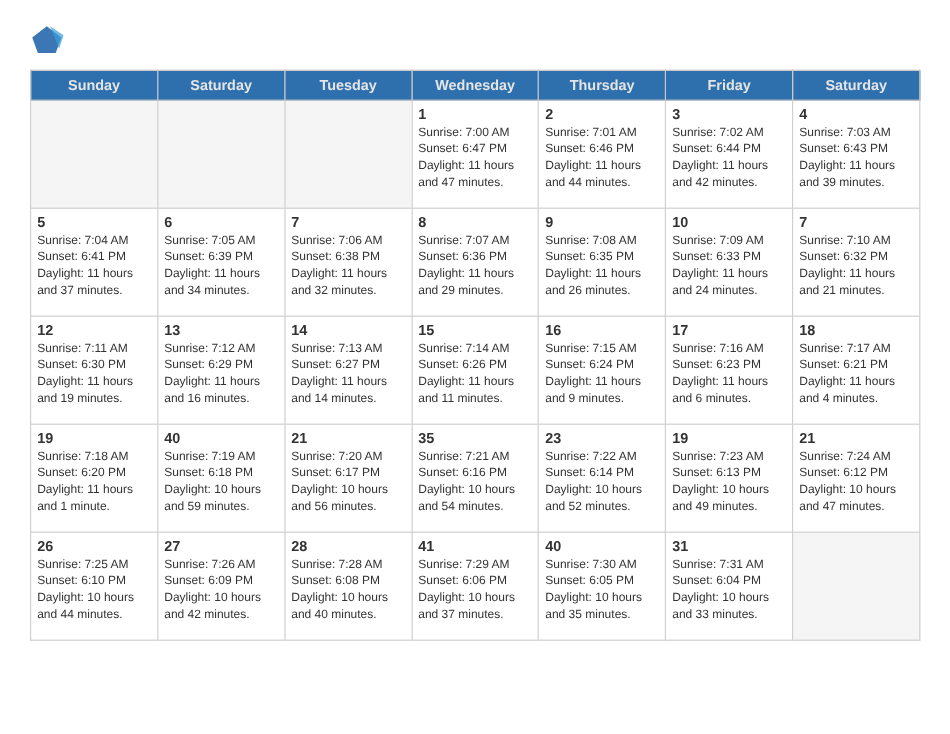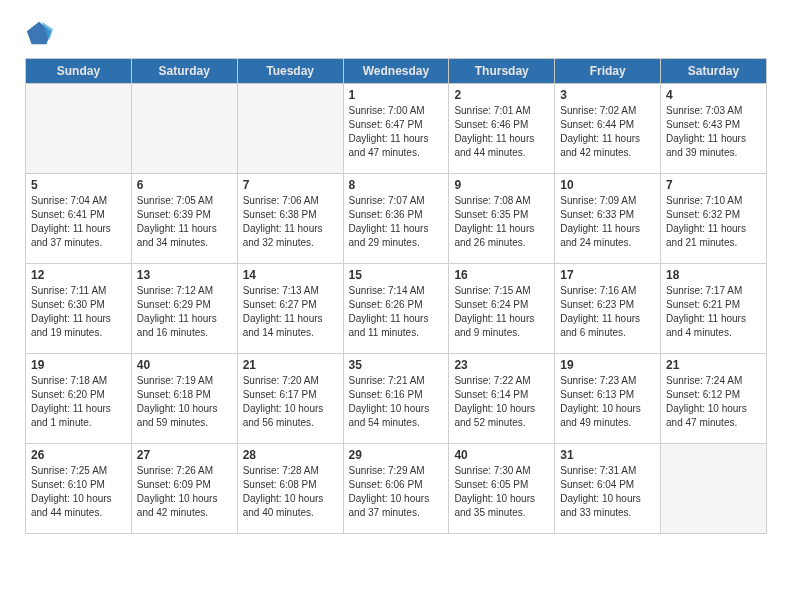--- a/index.html
+++ b/index.html
@@ -239,21 +239,21 @@
           </td>
           <td>
             <span class="day-num">27</span>
             <div class="day-info">Sunrise: 7:26 AM<br>Sunset: 6:09 PM<br>Daylight: 10 hours<br>and 42 minutes.</div>
           </td>
           <td>
             <span class="day-num">28</span>
             <div class="day-info">Sunrise: 7:28 AM<br>Sunset: 6:08 PM<br>Daylight: 10 hours<br>and 40 minutes.</div>
           </td>
           <td>
-            <span class="day-num">29</span>
+            <span class="day-num">41</span>
             <div class="day-info">Sunrise: 7:29 AM<br>Sunset: 6:06 PM<br>Daylight: 10 hours<br>and 37 minutes.</div>
           </td>
           <td>
             <span class="day-num">40</span>
             <div class="day-info">Sunrise: 7:30 AM<br>Sunset: 6:05 PM<br>Daylight: 10 hours<br>and 35 minutes.</div>
           </td>
           <td>
             <span class="day-num">31</span>
             <div class="day-info">Sunrise: 7:31 AM<br>Sunset: 6:04 PM<br>Daylight: 10 hours<br>and 33 minutes.</div>
           </td>

